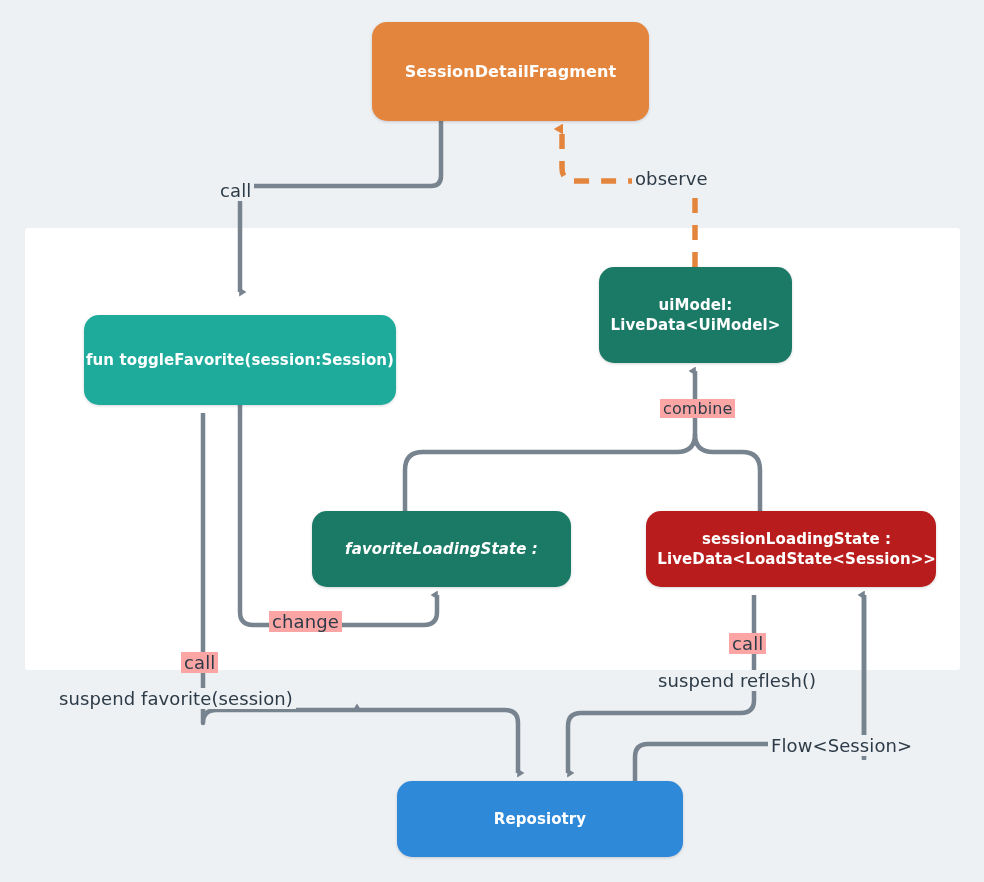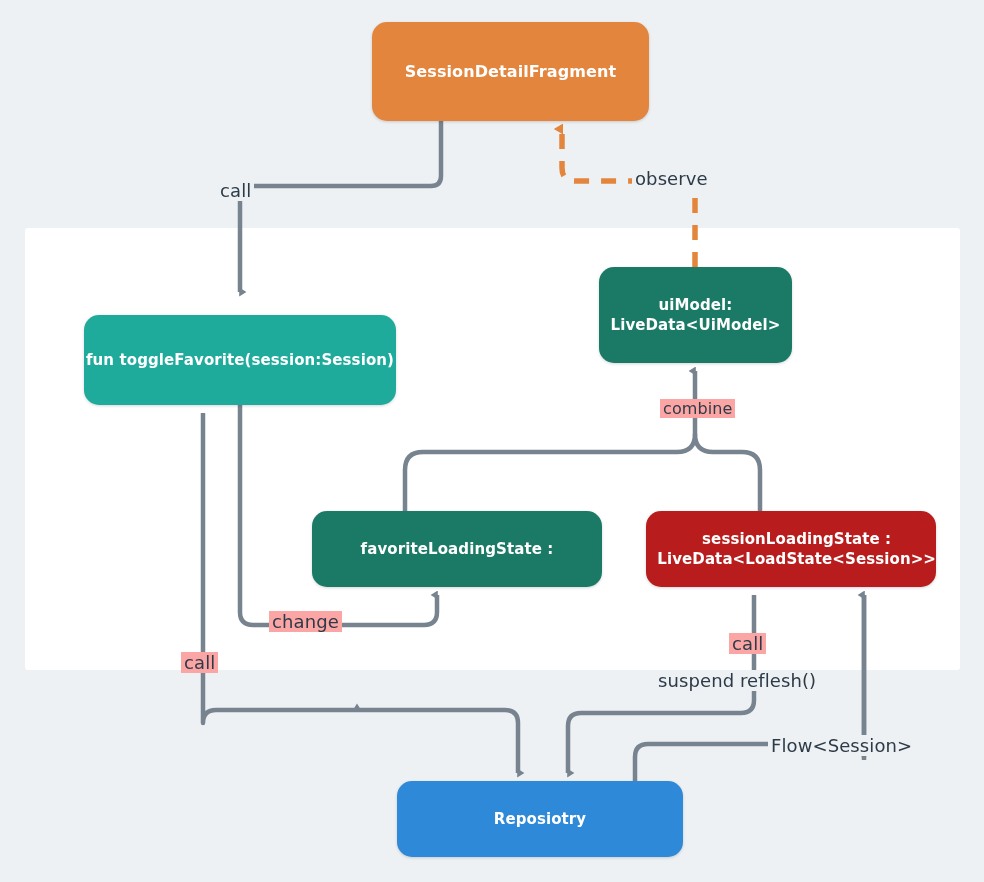--- a/index.html
+++ b/index.html
@@ -75,23 +75,24 @@
     left: 84px; top: 315px; width: 312px; height: 90px;
     background: #1eab9c;
     font-size: 15px;
   }
   .node-uimodel {
     left: 599px; top: 267px; width: 193px; height: 96px;
     background: #1b7a66;
     font-size: 15px;
   }
   .node-favstate {
-    left: 312px; top: 511px; width: 290px; height: 76px;
+    left: 312px; top: 511px; width: 259px; height: 76px;
     background: #1b7a66;
     font-size: 15px;
+    font-style: italic;
   }
   .node-sessstate {
     left: 646px; top: 511px; width: 290px; height: 76px;
     background: #b91c1c;
     font-size: 15px;
     justify-content: flex-end;
   }
   .node-repo {
     left: 397px; top: 781px; width: 286px; height: 76px;
     background: #2f89d9;
@@ -196,20 +197,21 @@
   <div class="elabel lbl-call-top bg-page">call</div>
 
   <div class="elabel lbl-observe bg-page">observe</div>
 
   <div class="elabel sm lbl-combine bg-white">combine</div>
 
   <div class="elabel lbl-change bg-white">change</div>
 
   <div class="elabel lbl-call-left bg-white">call</div>
 
+  <div class="elabel lbl-suspend-fav bg-page">suspend favorite(session)</div>
 
   <div class="elabel lbl-call-right bg-white">call</div>
 
   <div class="elabel lbl-suspend-ref bg-page">suspend reflesh()</div>
 
   <div class="elabel lbl-flow bg-page">Flow&lt;Session&gt;</div>
 
 </div>
 
 </body></html>

